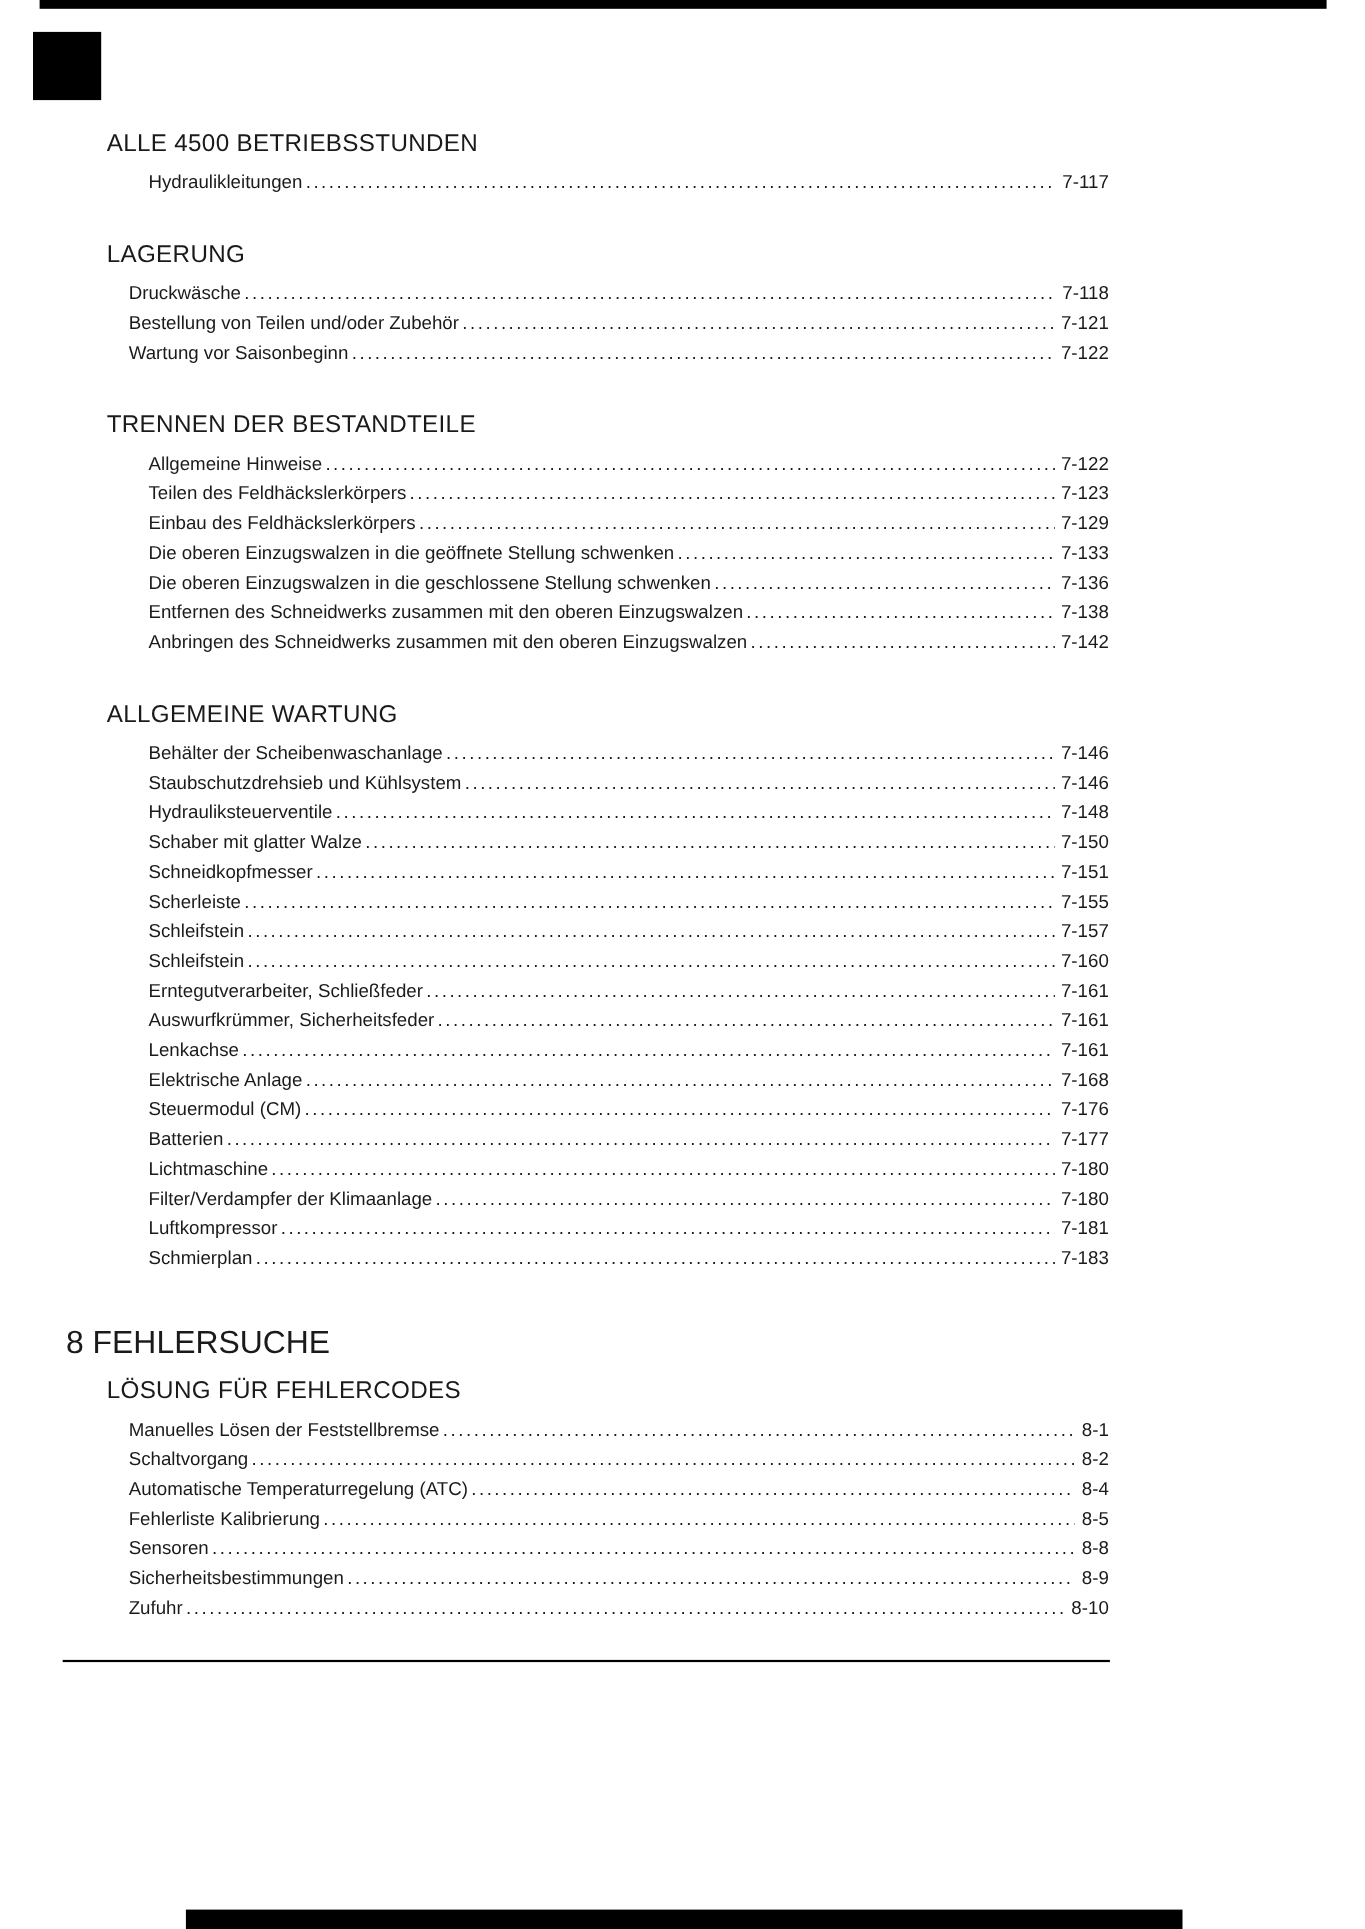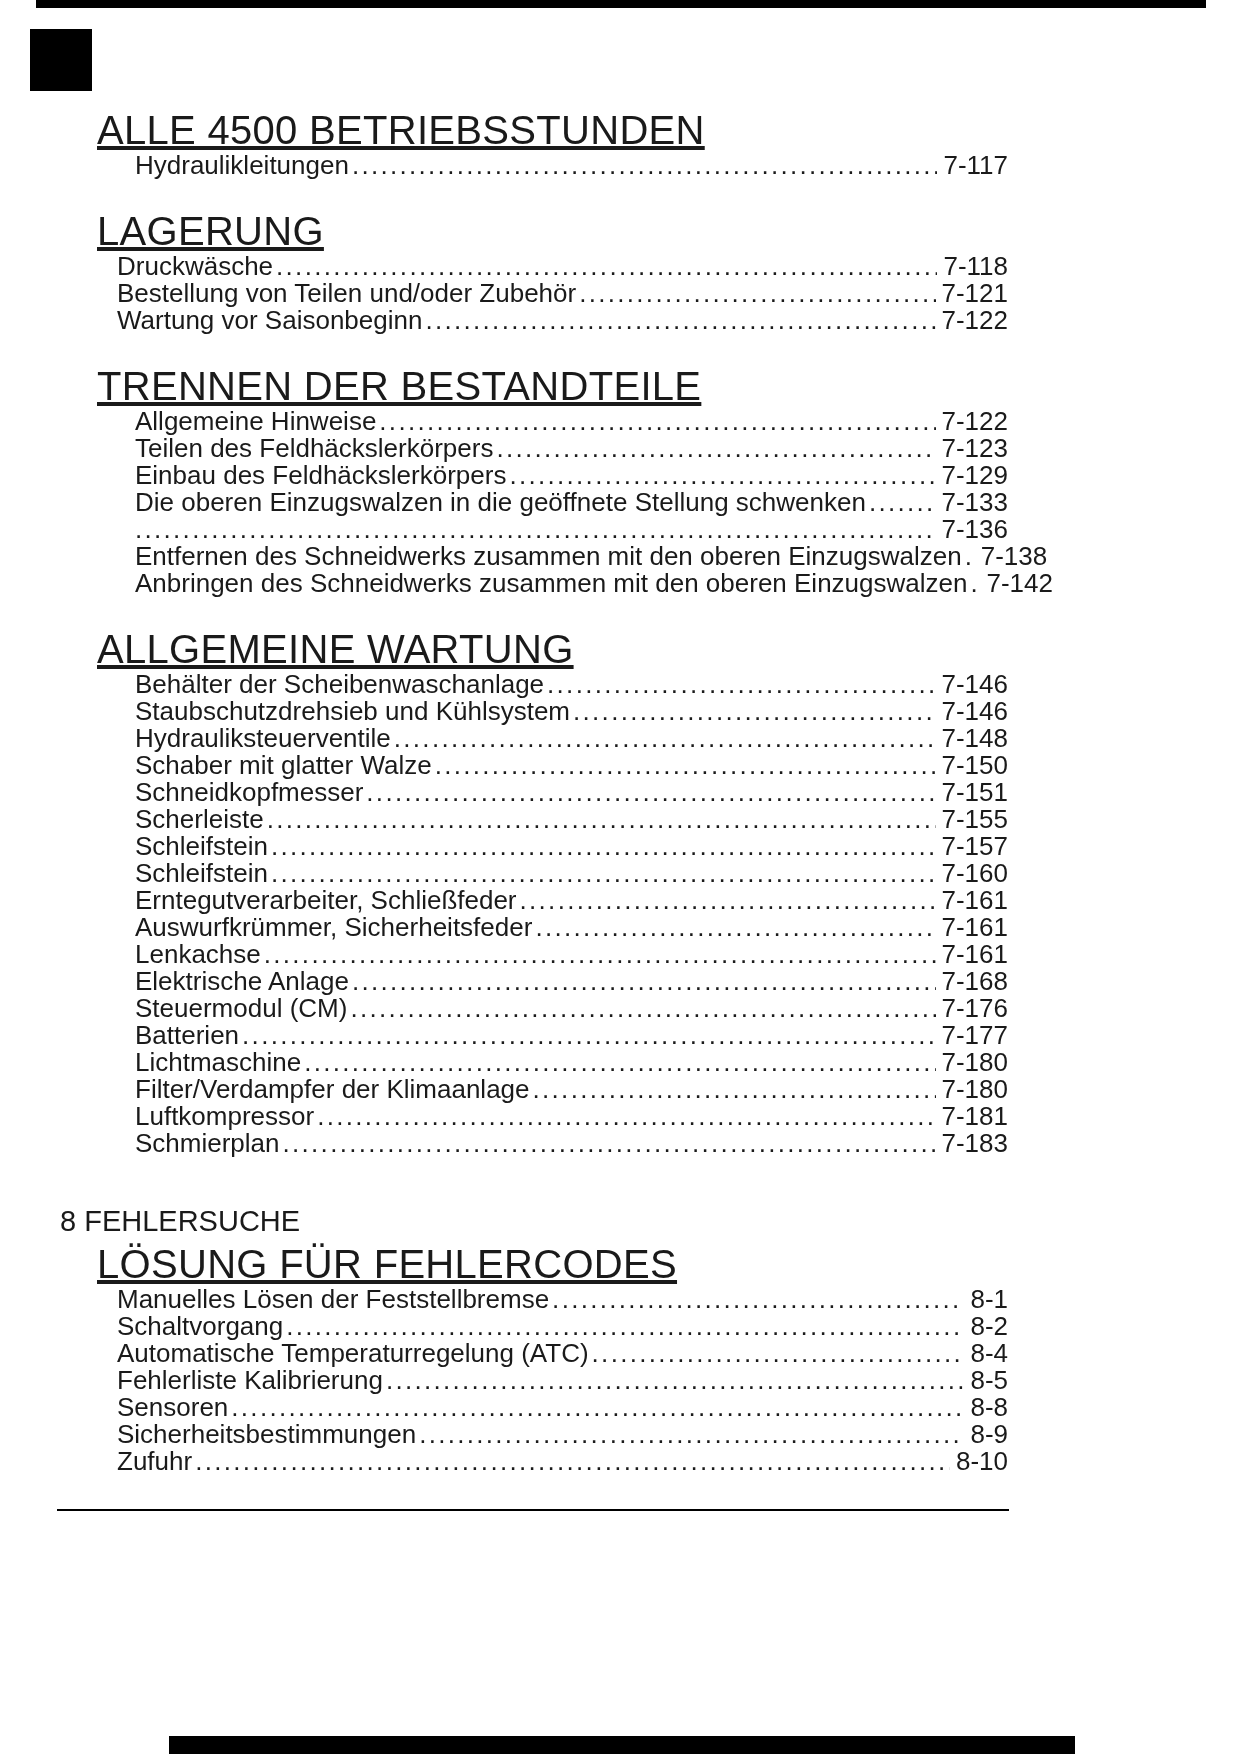--- a/index.html
+++ b/index.html
@@ -19,42 +19,41 @@
   .deco { position: absolute; background: #000; }
   .deco-top-bar    { left: 36px;  top: 0;      width: 1170px; height: 8px; }
   .deco-corner     { left: 30px;  top: 29px;   width: 62px;   height: 62px; }
   .deco-footer-rule{ left: 57px;  top: 1509px; width: 952px;  height: 2px; }
   .deco-bottom-bar { left: 169px; top: 1736px; width: 906px;  height: 18px; }
 
   
   #toc { position: absolute; left: 60px; top: 112px; width: 948px; }
 
   .section-heading {
-    font-size: 40px;
+    font-size: 22px;
     line-height: 36px;
     letter-spacing: 0.3px;
     margin: 0 0 4px 37px;
     white-space: nowrap;
-    text-decoration: underline;
   }
   .chapter-heading {
     font-size: 29px;
     line-height: 34px;
     margin: 0;
     white-space: nowrap;
   }
   .toc-section { margin-top: 34px; }
   .toc-section:first-child { margin-top: 0; }
   .chapter { margin-top: 47px; }
   .chapter + .toc-section { margin-top: 8px; }
 
   .entry {
     display: flex;
     align-items: baseline;
-    font-size: 26px;
+    font-size: 17px;
     line-height: 27px;
   }
   .entry.level-1 { margin-left: 75px; }
   .entry.level-2 { margin-left: 57px; }
   .entry-title { white-space: nowrap; padding-right: 3px; }
   .dots {
     flex: 1 1 auto;
     overflow: hidden;
     white-space: nowrap;
     min-width: 10px;
@@ -115,20 +114,21 @@
           <span class="entry-title">Einbau des Feldhäckslerkörpers</span>
           <span class="dots"></span>
           <span class="entry-page">7-129</span>
         </div>
         <div class="entry level-1">
           <span class="entry-title">Die oberen Einzugswalzen in die geöffnete Stellung schwenken</span>
           <span class="dots"></span>
           <span class="entry-page">7-133</span>
         </div>
         <div class="entry level-1">
+          <span class="entry-title">Die oberen Einzugswalzen in die geschlossene Stellung schwenken</span>
           <span class="dots"></span>
           <span class="entry-page">7-136</span>
         </div>
         <div class="entry level-1">
           <span class="entry-title">Entfernen des Schneidwerks zusammen mit den oberen Einzugswalzen</span>
           <span class="dots"></span>
           <span class="entry-page">7-138</span>
         </div>
         <div class="entry level-1">
           <span class="entry-title">Anbringen des Schneidwerks zusammen mit den oberen Einzugswalzen</span>

